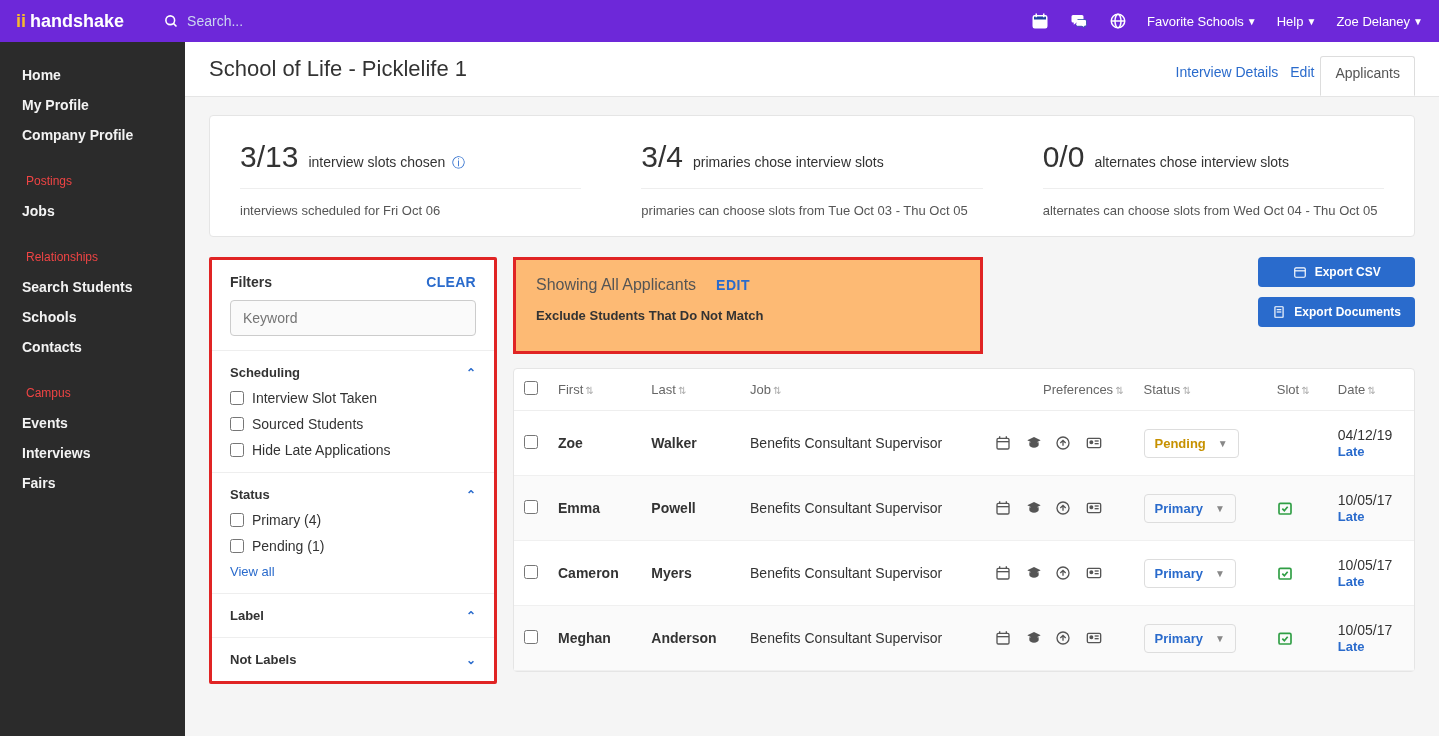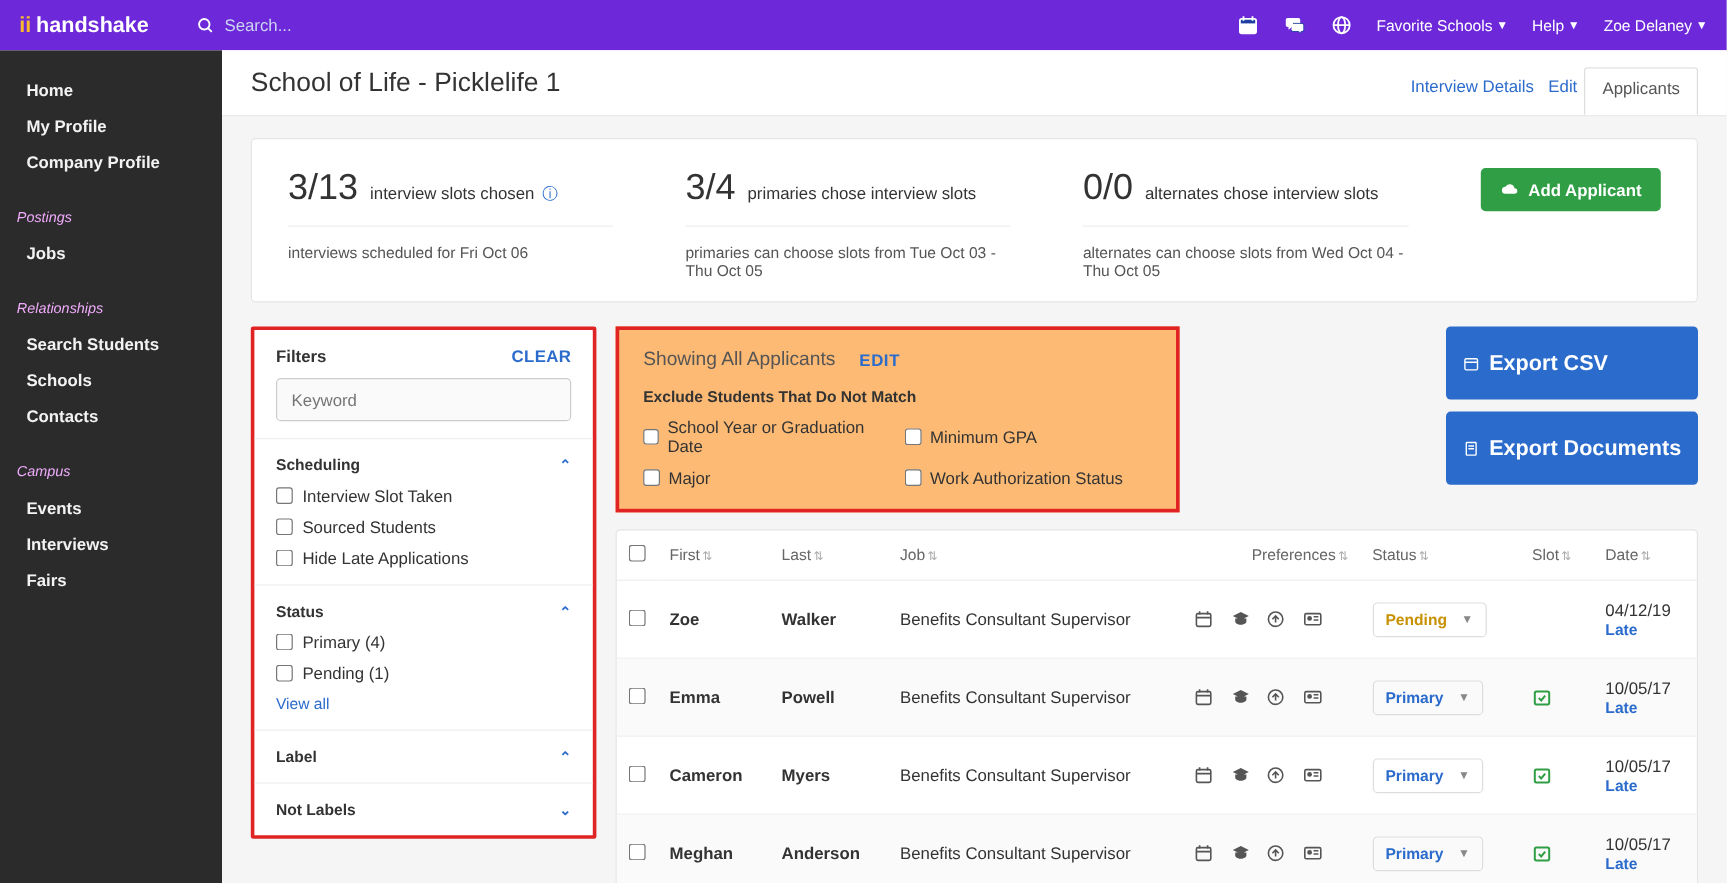--- a/index.html
+++ b/index.html
@@ -9,21 +9,21 @@
 .logo-icon { color: #f5b82e; margin-right: 4px; font-weight: 900; }
 .search { display: flex; align-items: center; color: #cbd6f0; flex: 1; }
 .search-icon { margin-right: 8px; }
 .topbar-right { display: flex; align-items: center; gap: 20px; }
 .topbar-right .tbi { color: #fff; cursor: pointer; font-size: 13px; display: flex; align-items: center; }
 .caret { margin-left: 3px; font-size: 10px; }
 
 .layout { display: flex; min-height: calc(100vh - 42px); }
 .sidebar { width: 185px; background: #2b2b2b; color: #ccc; padding: 18px 0; font-size: 14px; }
 .sidebar .group { margin-bottom: 20px; }
-.sidebar .group-title { color: #f0abfc; font-size: 12px; padding: 4px 14px 8px; font-style: italic; }
+.sidebar .group-title { color: #ef4444; font-size: 12px; padding: 4px 26px 8px; }
 .sidebar .item { color: #f3f3f3; font-weight: 700; padding: 7px 22px; cursor: pointer; }
 
 .main { flex: 1; background: #f5f5f5; }
 .page-header { background: #fff; padding: 14px 24px 0; border-bottom: 1px solid #e5e5e5; display: flex; justify-content: space-between; align-items: flex-start; }
 .page-title { font-size: 22px; font-weight: 400; color: #333; padding-bottom: 14px; }
 .page-tabs { display: flex; font-size: 14px; }
 .page-tabs .tab { color: #2a6bcc; padding: 8px 6px 14px; cursor: pointer; }
 .page-tabs .tab.active { color: #555; border: 1px solid #ddd; border-bottom: 1px solid #fff; border-radius: 3px 3px 0 0; padding: 8px 14px 14px; margin-bottom: -1px; background: #fff; }
 
 .content { padding: 18px 24px; }
@@ -54,21 +54,21 @@
 .applicants-filters { display: flex; gap: 12px; align-items: flex-start; margin-bottom: 14px; }
 .af-box { border: 3px solid #e02424; background: #fdba74; padding: 16px 20px 18px; flex: 1; max-width: 470px; }
 .af-title-row { display: flex; align-items: center; gap: 20px; margin-bottom: 14px; }
 .af-title { font-size: 16px; color: #555; }
 .edit-link { color: #2a6bcc; font-weight: 700; font-size: 14px; cursor: pointer; letter-spacing: 0.5px; }
 .exclude-title { font-weight: 700; font-size: 13px; margin-bottom: 10px; }
 .exclude-grid { display: grid; grid-template-columns: 1fr 1fr; row-gap: 10px; column-gap: 12px; }
 .exclude-opt { display: flex; align-items: center; gap: 7px; font-size: 14px; }
 .exclude-opt input { width: 14px; height: 14px; }
 .export-col { display: flex; flex-direction: column; gap: 10px; margin-left: auto; }
-.btn-export { background: #2a6bcc; color: #fff; border: none; border-radius: 4px; padding: 20px 14px; font-size: 18px; font-weight: 600; cursor: pointer; display: flex; align-items: center; gap: 8px; white-space: nowrap; }
+.btn-export { background: #2a6bcc; color: #fff; border: none; border-radius: 4px; padding: 8px 14px; font-size: 12px; font-weight: 600; cursor: pointer; display: flex; align-items: center; gap: 8px; white-space: nowrap; justify-content: center; }
 
 .table { background: #fff; border: 1px solid #e5e5e5; border-radius: 4px; }
 .table table { width: 100%; border-collapse: collapse; }
 .table th { text-align: left; font-weight: 400; color: #666; font-size: 13px; padding: 12px 10px; border-bottom: 1px solid #eee; }
 .table td { padding: 16px 10px; font-size: 14px; color: #333; border-bottom: 1px solid #f0f0f0; vertical-align: middle; }
 .table tr.alt td { background: #fafafa; }
 .table td.b { font-weight: 700; }
 .sort { color: #aaa; font-size: 10px; margin-left: 2px; }
 .prefs { display: flex; gap: 12px; color: #555; }
 .pref-icon { width: 18px; text-align: center; }
@@ -190,28 +190,20 @@
           </div>
           <div class="stat-sub">primaries can choose slots from Tue Oct 03 - Thu Oct 05</div>
         </div>
         <div class="stat-col">
           <div class="stat-top">
             <span class="stat-num">0/0</span>
             <span class="stat-label">alternates chose interview slots</span>
           </div>
           <div class="stat-sub">alternates can choose slots from Wed Oct 04 - Thu Oct 05</div>
         </div>
-        <button class="btn-add">
-          <span>
-            <svg width="16" height="14" viewBox="0 0 24 24" fill="#fff">
-                <path d="M6 18a5 5 0 010-10 7 7 0 0113 2 4 4 0 010 8H6z"></path>
-              </svg>
-          </span>
-          <span>Add Applicant</span>
-        </button>
       </div>
 
       <div class="cols">
 
         <div class="filters-panel">
           <div class="filters-hdr">
             <span class="filters-title">Filters</span>
             <span class="clear-link">CLEAR</span>
           </div>
           <div class="keyword-wrap">
@@ -265,38 +257,20 @@
         </div>
 
         <div class="right-col">
           <div class="applicants-filters">
             <div class="af-box">
               <div class="af-title-row">
                 <span class="af-title">Showing All Applicants</span>
                 <span class="edit-link">EDIT</span>
               </div>
               <div class="exclude-title">Exclude Students That Do Not Match</div>
-              <div class="exclude-grid">
-                <label class="exclude-opt">
-                    <input type="checkbox" style="">
-                    <span>School Year or Graduation Date</span>
-                  </label>
-                <label class="exclude-opt">
-                    <input type="checkbox" style="">
-                    <span>Minimum GPA</span>
-                  </label>
-                <label class="exclude-opt">
-                    <input type="checkbox" style="">
-                    <span>Major</span>
-                  </label>
-                <label class="exclude-opt">
-                    <input type="checkbox" style="">
-                    <span>Work Authorization Status</span>
-                  </label>
-              </div>
             </div>
             <div class="export-col">
               <button class="btn-export">
                 <span>
                     <svg width="14" height="14" viewBox="0 0 24 24" fill="#fff">
                       <rect x="3" y="5" width="18" height="16" rx="2" fill="none" stroke="#fff" stroke-width="2"></rect>
                       <line x1="3" y1="10" x2="21" y2="10" stroke="#fff" stroke-width="2"></line>
                     </svg>
                   </span>
                 <span>Export CSV</span>

